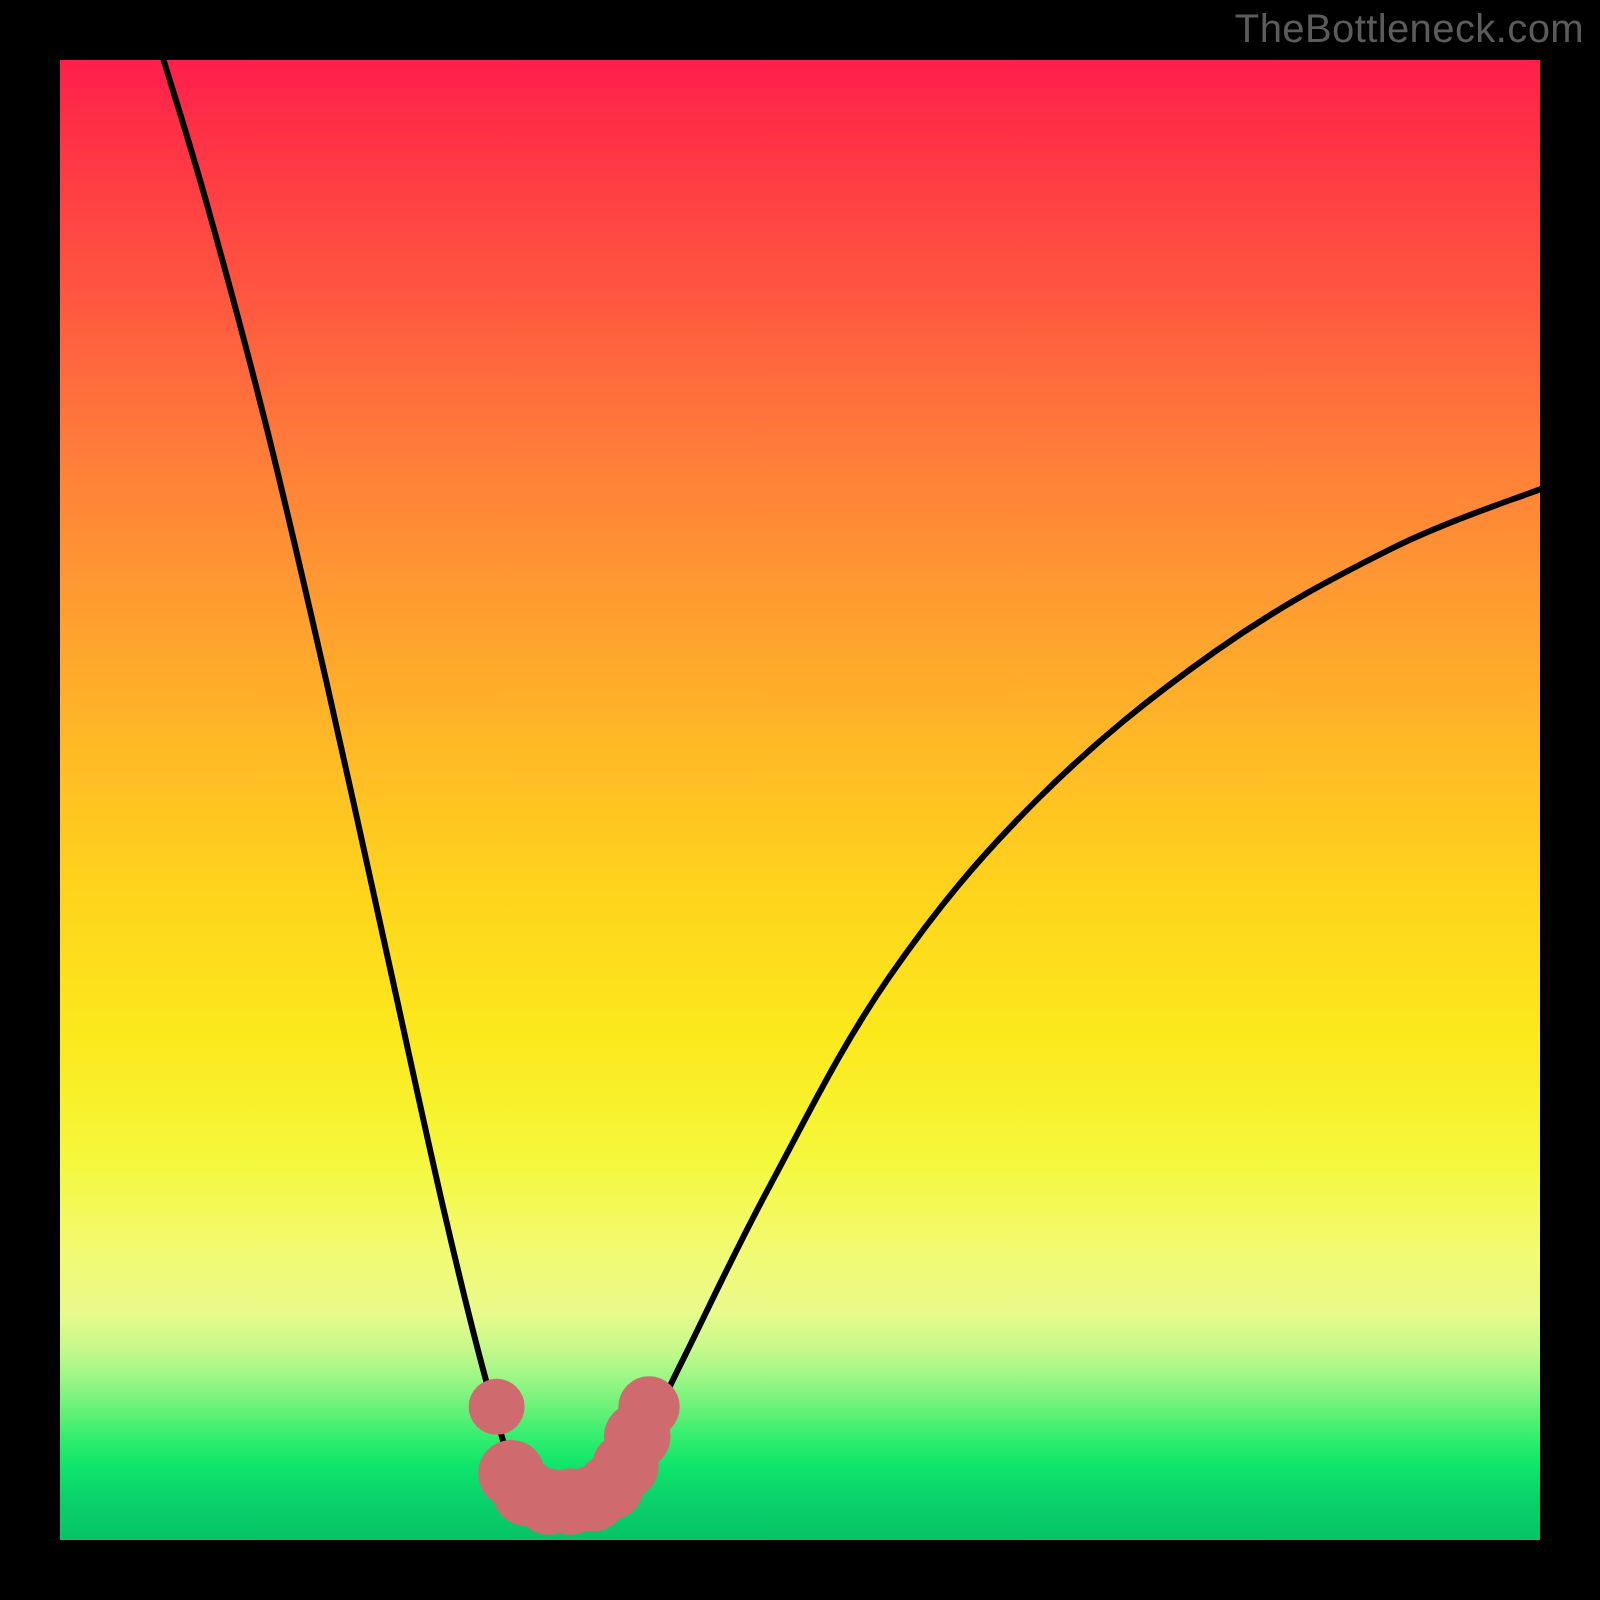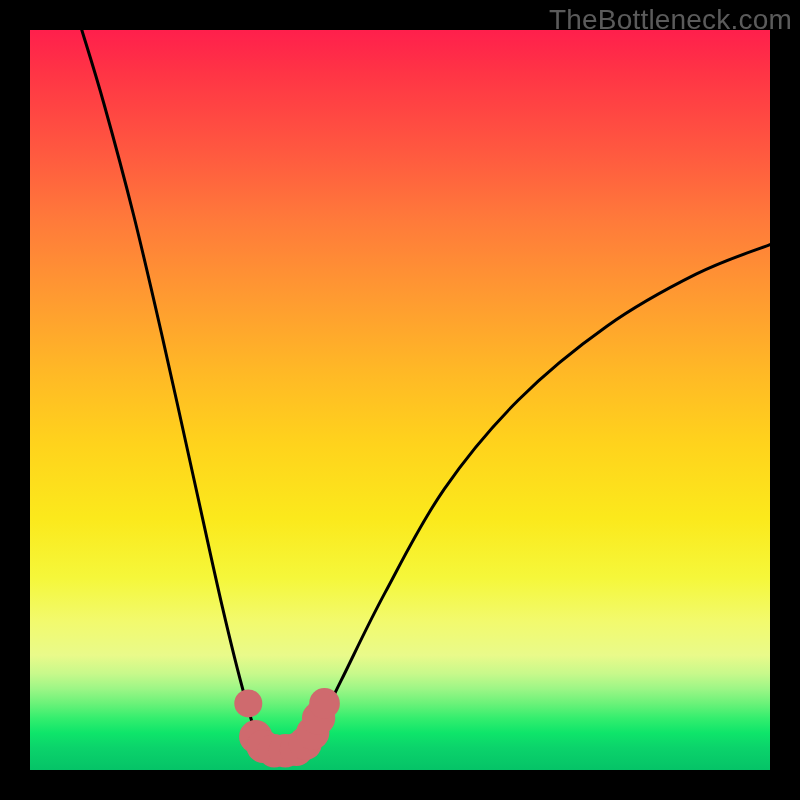--- a/index.html
+++ b/index.html
@@ -50,21 +50,21 @@
     left: 0;
     top: 0;
     width: 740px;
     height: 740px;
   }
   .watermark {
     position: absolute;
     top: 4px;
     right: 8px;
     color: #5b5b5b;
-    font-size: 28px;
+    font-size: 20px;
     letter-spacing: 0.2px;
     font-weight: 400;
   }
 </style>
 </head>
 <body>
 
 <div class="frame">
   <div class="watermark">TheBottleneck.com</div>
 

